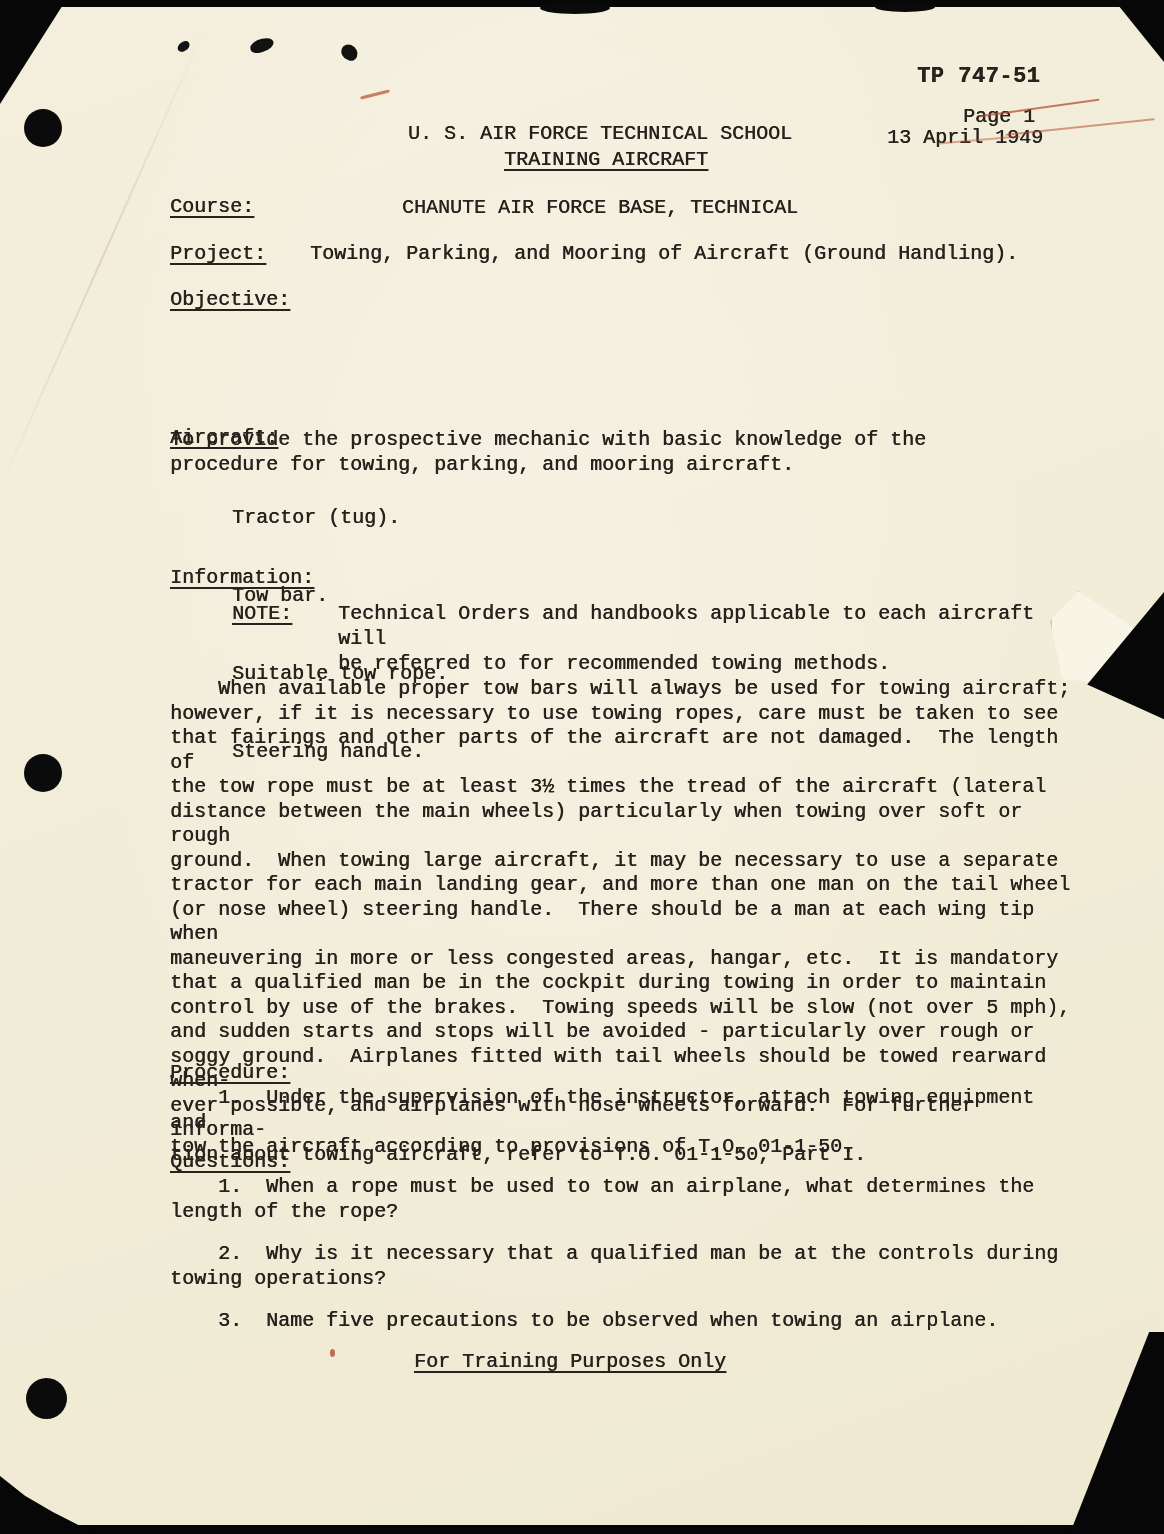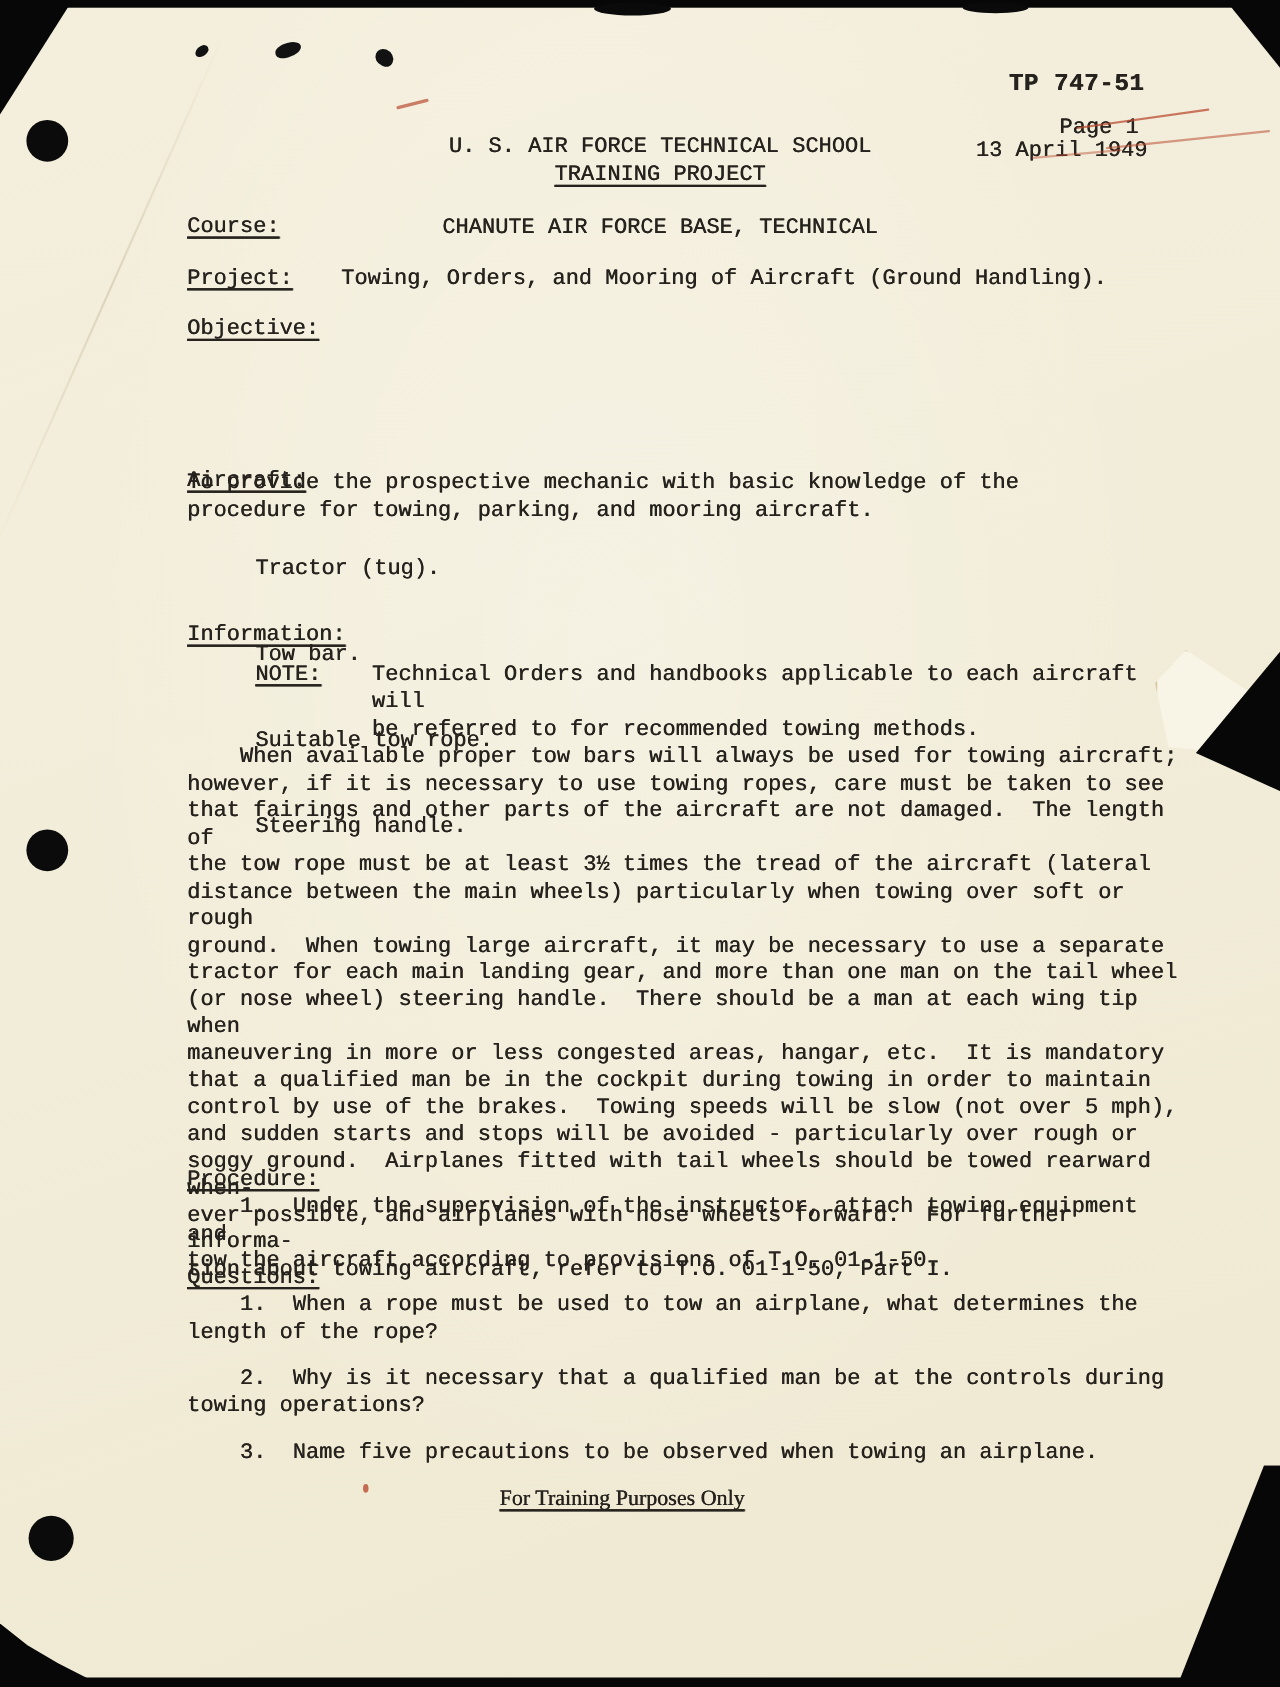--- a/index.html
+++ b/index.html
@@ -68,44 +68,44 @@
   .note-row { left:232px; top:596px; width:860px; display:flex; line-height:25px;gap:28px; }
   .note-label { flex:0 0 78px; }
   .note-text { flex:1; }
   .body-par { left:170px; top:672px; width:905px; }
   .proc-label { left:170px; top:1056px; }
   .proc-item { left:170px; top:1081px; width:905px; }
   .q-label { left:170px; top:1145px; }
   .q1 { left:170px; top:1170px; width:905px; }
   .q2 { left:170px; top:1237px; width:905px; }
   .q3 { left:170px; top:1304px; width:905px; }
-  .footer { left:454px; top:1345px;font-family:Liberation Serif, serif; }
+  .footer { left:414px; top:1345px; }
 </style>
 </head>
 <body>
 
 <div class="stage">
 
   <div class="paper">
 
     <div class="tw hdr-school">
       <div>U. S. AIR FORCE TECHNICAL SCHOOL</div>
       <div>CHANUTE AIR FORCE BASE, TECHNICAL</div>
     </div>
     <div class="tw doc-num">TP 747-51</div>
     <div class="tw doc-page">Page 1</div>
     <div class="tw doc-date">13 April 1949</div>
-    <div class="tw doc-title u">TRAINING PROJECT</div>
+    <div class="tw doc-title u">TRAINING AIRCRAFT</div>
 
     <div class="tw meta-row m1">
       <span class="meta-label"><span class="u">Course:</span></span>
     </div>
     <div class="tw meta-row m2">
       <span class="meta-label"><span class="u">Project:</span></span>
-      <span class="meta-value">Towing, Orders, and Mooring of Aircraft (Ground Handling).</span>
+      <span class="meta-value">Towing, Parking, and Mooring of Aircraft (Ground Handling).</span>
     </div>
     <div class="tw meta-row m3">
       <span class="meta-label"><span class="u">Objective:</span></span>
       <span class="meta-value">To provide the prospective mechanic with basic knowledge of the
 procedure for towing, parking, and mooring aircraft.</span>
     </div>
 
 
     <div class="tw equip-label"><span class="u">Aircraft:</span></div>
     <div class="tw equip-list">

